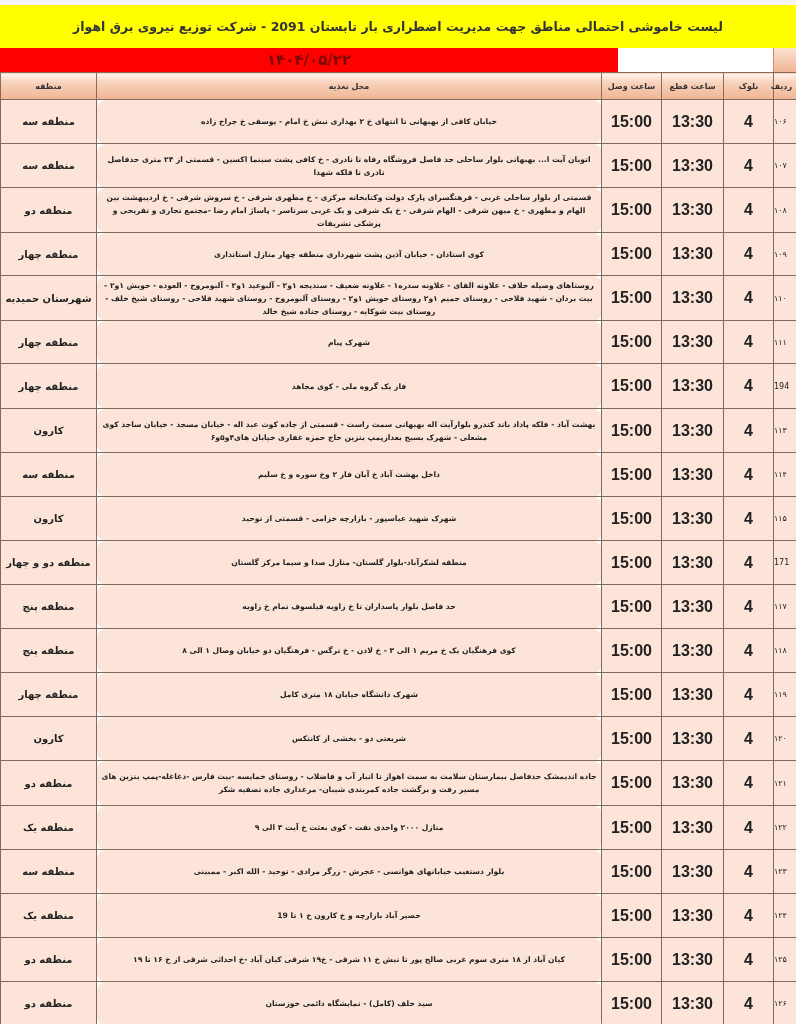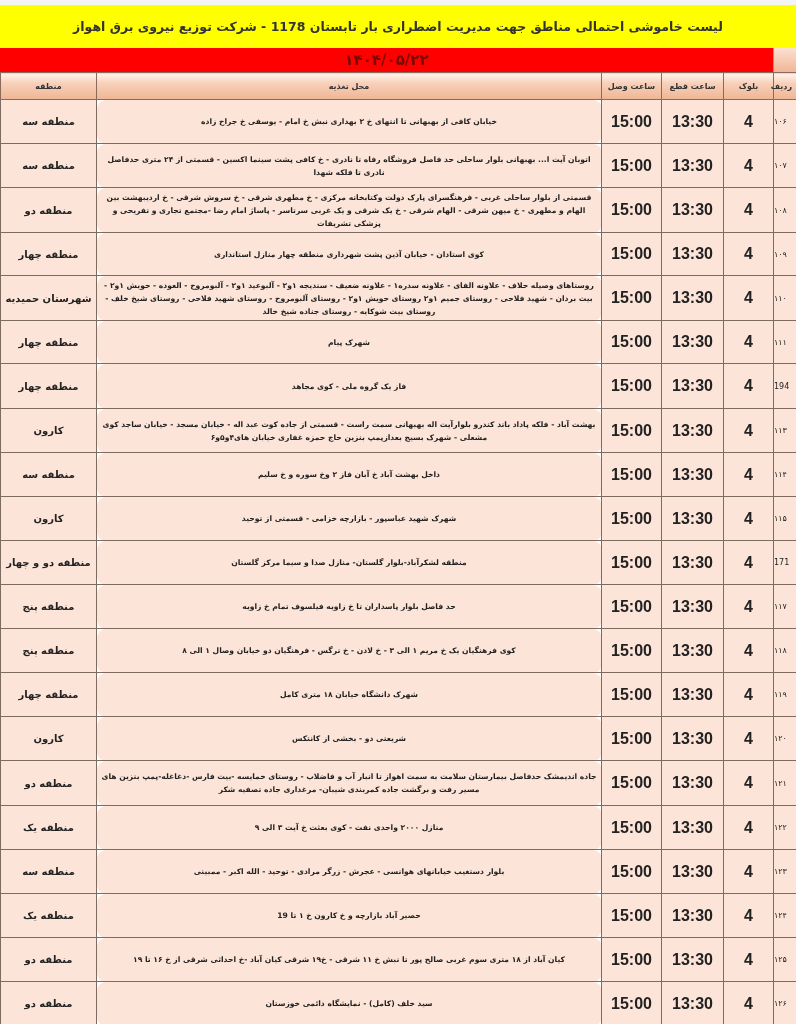--- a/index.html
+++ b/index.html
@@ -1,37 +1,37 @@
 <!DOCTYPE html>
 <html><head>
 <meta charset="utf-8">
 <style>
   html, body { margin: 0; padding: 0; background: #ffffff; }
   body { width: 796px; height: 1024px; overflow: hidden; position: relative; font-family: "DejaVu Sans", sans-serif; }
   .topline { position: absolute; left: 0; top: 0; width: 796px; height: 5px; background: #f4f4f4; }
   .title-bar { position: absolute; left: 0; top: 5px; width: 796px; height: 43px; background: #ffff00; display: flex; align-items: center; justify-content: center; direction: rtl; }
   .title-bar span { font-size: 12.5px; font-weight: bold; color: #333; }
-  .date-bar { position: absolute; left: 0; top: 48px; width: 773px; height: 24px; background: #ff0000; display: flex; align-items: center; justify-content: center; }
+  .date-bar { position: absolute; left: 0; top: 48px; width: 618px; height: 24px; background: #ff0000; display: flex; align-items: center; justify-content: center; }
   .date-bar span { font-size: 15px; font-weight: bold; color: #7a0a00; letter-spacing: 1px; }
   .corner { position: absolute; left: 773px; top: 48px; width: 23px; height: 24px; background: linear-gradient(#fbe1d2, #f0b595); border-left: 1px solid #c98e70; box-sizing: border-box; }
   table { position: absolute; left: 0; top: 72px; width: 796px; border-collapse: collapse; table-layout: fixed; direction: rtl; }
   th { height: 18px; font-size: 8px; font-weight: bold; color: #333; background: linear-gradient(#fff3ec 0%, #f7cfb8 40%, #f0b595 100%); border: 1px solid #8a6a5a; padding: 4px; text-align: center; }
   td { background: #fce4d8; border: 1.5px solid #7d6a60; text-align: center; padding: 0 4px; color: #222; }
   td.row-no { font-size: 8px; padding: 0; text-align: left; padding-right: 2px; }
   td.block, td.time { font-family: "Liberation Sans", sans-serif; font-weight: bold; font-size: 16px; color: #222; }
   td.loc { font-size: 7.6px; font-weight: bold; line-height: 13px; border-radius: 9px; }
   td.region { font-size: 10px; font-weight: bold; }
 </style>
 </head>
 <body>
 
 <div class="topline"></div>
 
 <div class="title-bar">
-  <span>لیست خاموشی احتمالی مناطق جهت مدیریت اضطراری بار تابستان 1178 - شرکت توزیع نیروی برق اهواز</span>
+  <span>لیست خاموشی احتمالی مناطق جهت مدیریت اضطراری بار تابستان 2091 - شرکت توزیع نیروی برق اهواز</span>
 </div>
 
 <div class="date-bar">
   <span>۱۴۰۴/۰۵/۲۲</span>
 </div>
 <div class="corner"></div>
 
 <table>
   <colgroup>
     <col style="width:23px">

